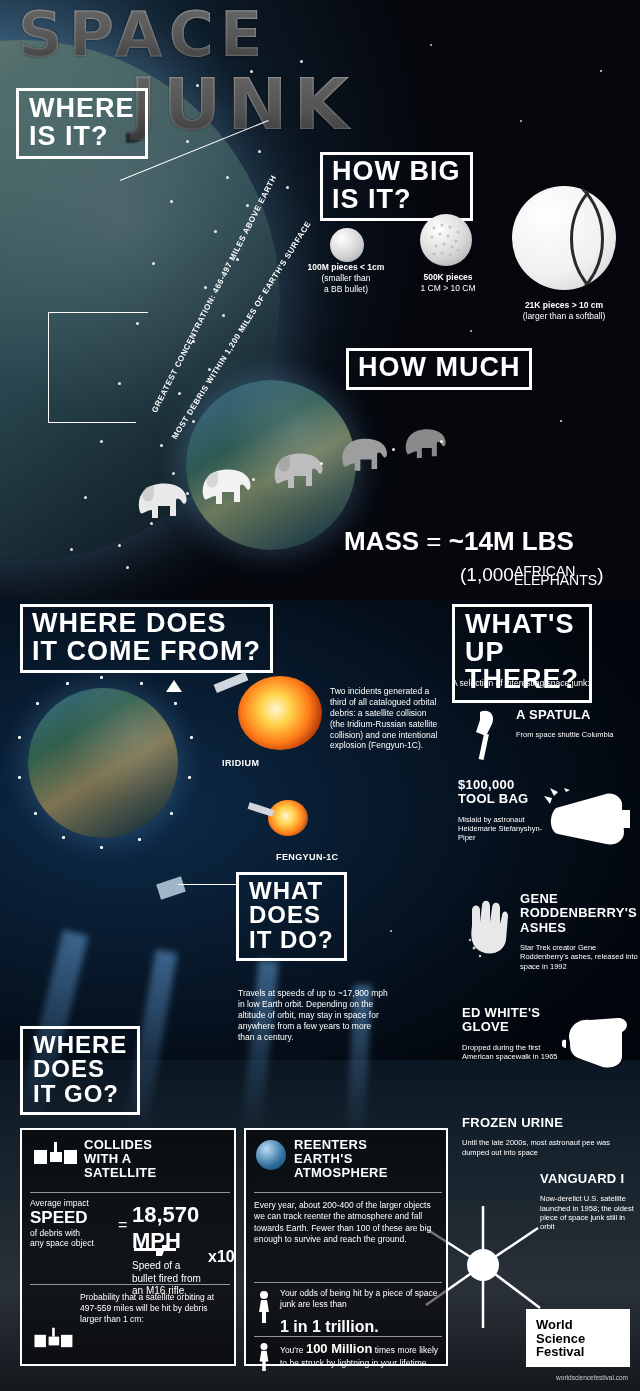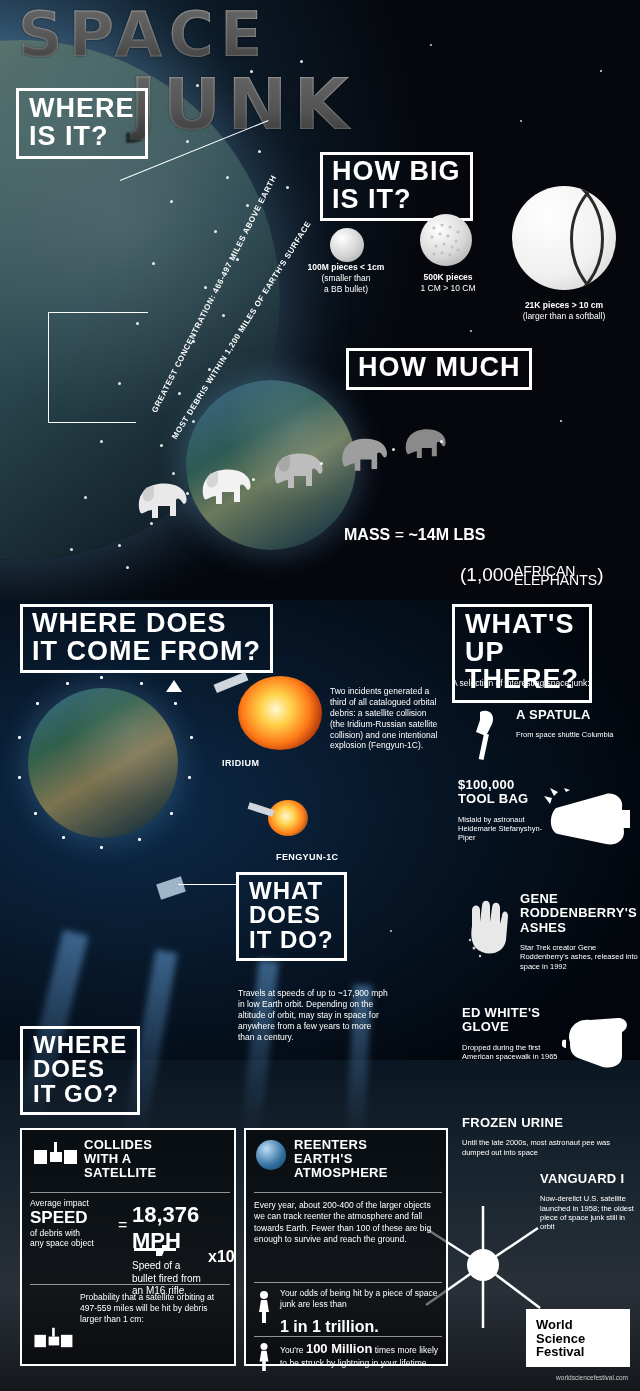--- a/index.html
+++ b/index.html
@@ -120,21 +120,21 @@
   
   .how-much { position: absolute; left: 346px; top: 348px; }
   .earth-mid {
     position: absolute; left: 186px; top: 380px; width: 170px; height: 170px; border-radius: 50%;
     background:
       radial-gradient(circle at 65% 30%, rgba(255,255,255,.15), transparent 45%),
       linear-gradient(150deg,#3f6a8e 0%, #2d5a54 35%, #6b7a5c 55%, #123243 95%);
     box-shadow: 0 0 28px 6px rgba(120,180,230,.25);
   }
   .eleph { position: absolute; }
-  .mass-eq { position: absolute; left: 344px; top: 526px; font-size: 16px; }
+  .mass-eq { position: absolute; left: 344px; top: 526px; font-size: 26px; }
 
   
   .wdcf { position: absolute; left: 20px; top: 604px; }
   .earth-src {
     position: absolute; left: 28px; top: 688px; width: 150px; height: 150px; border-radius: 50%;
     background:
       radial-gradient(circle at 70% 30%, rgba(255,255,255,.12), transparent 45%),
       linear-gradient(150deg,#3b6e8f 0%, #2f5f4d 30%, #7d7450 55%, #0f2c3c 95%);
     box-shadow: 0 0 26px 6px rgba(110,170,220,.22);
   }
@@ -528,21 +528,21 @@
 
     <div class="rule" style="position:absolute;left:8px;top:62px;width:200px"></div>
 
     <div style="position:absolute;left:8px;top:68px;width:92px" class="small">
       <div>Average impact</div>
       <div style="font-size:17px;font-weight:bold;line-height:1.1">SPEED</div>
       <div>of debris with</div>
       <div>any space object</div>
     </div>
     <div style="position:absolute;left:96px;top:86px;font-size:16px">=</div>
-    <div class="big-num" style="position:absolute;left:110px;top:72px">18,376 MPH</div>
+    <div class="big-num" style="position:absolute;left:110px;top:72px">18,570 MPH</div>
 
     <div style="position:absolute;left:110px;top:112px">
       <svg width="46" height="16" viewBox="0 0 46 16" class="svgico">
         <path fill="#fff" d="M2,6 L30,6 L30,3 L36,3 L36,6 L44,6 L44,9 L32,9 L30,14 L24,14 L24,9 L2,9 Z"></path>
       </svg>
     </div>
     <div class="xsmall" style="position:absolute;left:110px;top:130px;width:72px">Speed of a bullet fired from an M16 rifle</div>
     <div class="mid-num" style="position:absolute;left:186px;top:118px">x10</div>
 
     <div class="rule" style="position:absolute;left:8px;top:154px;width:200px"></div>

